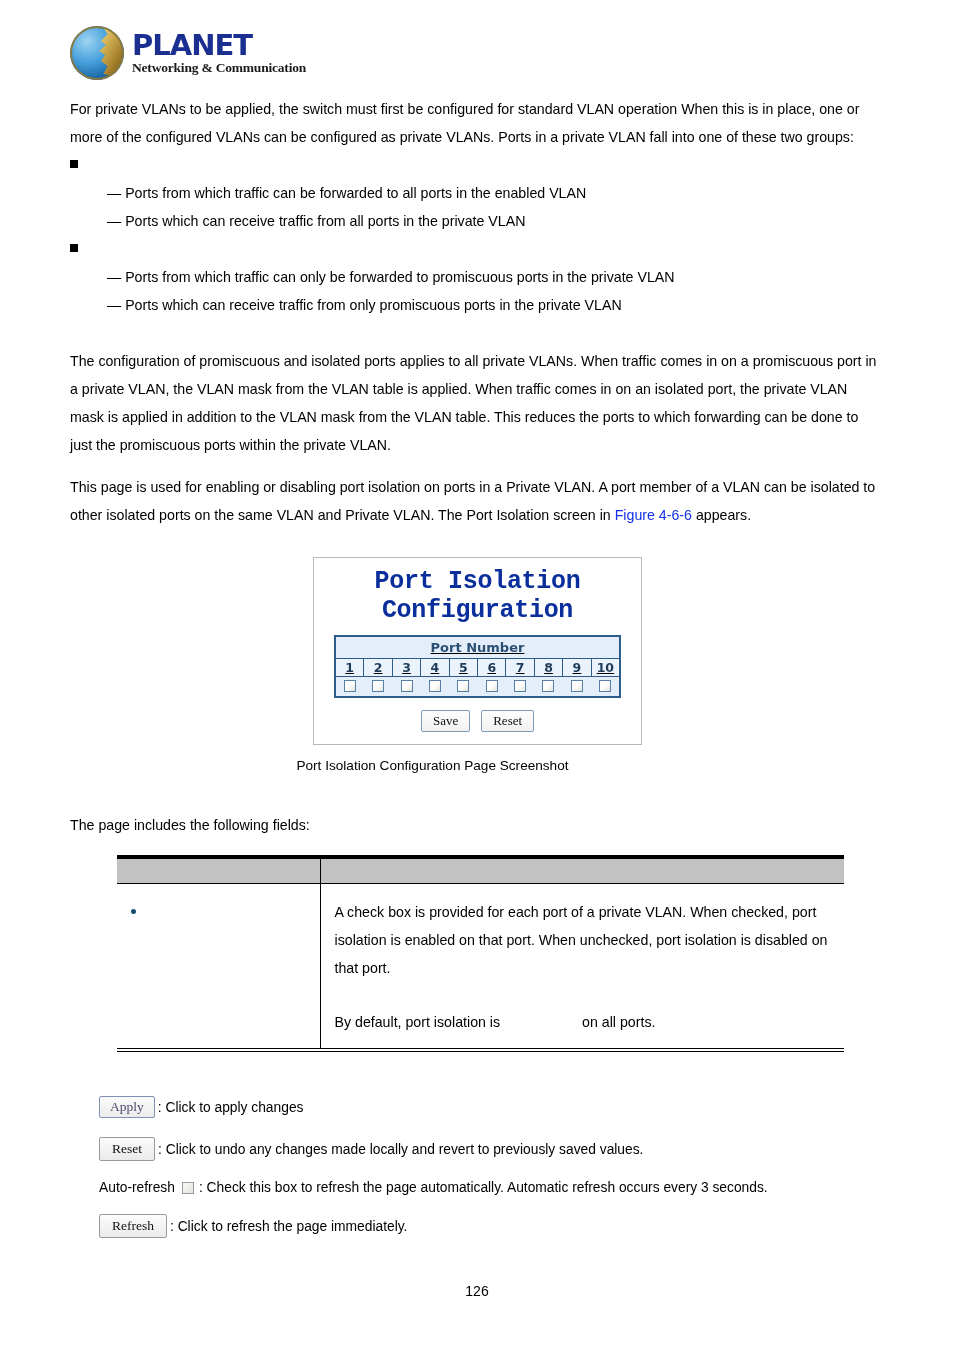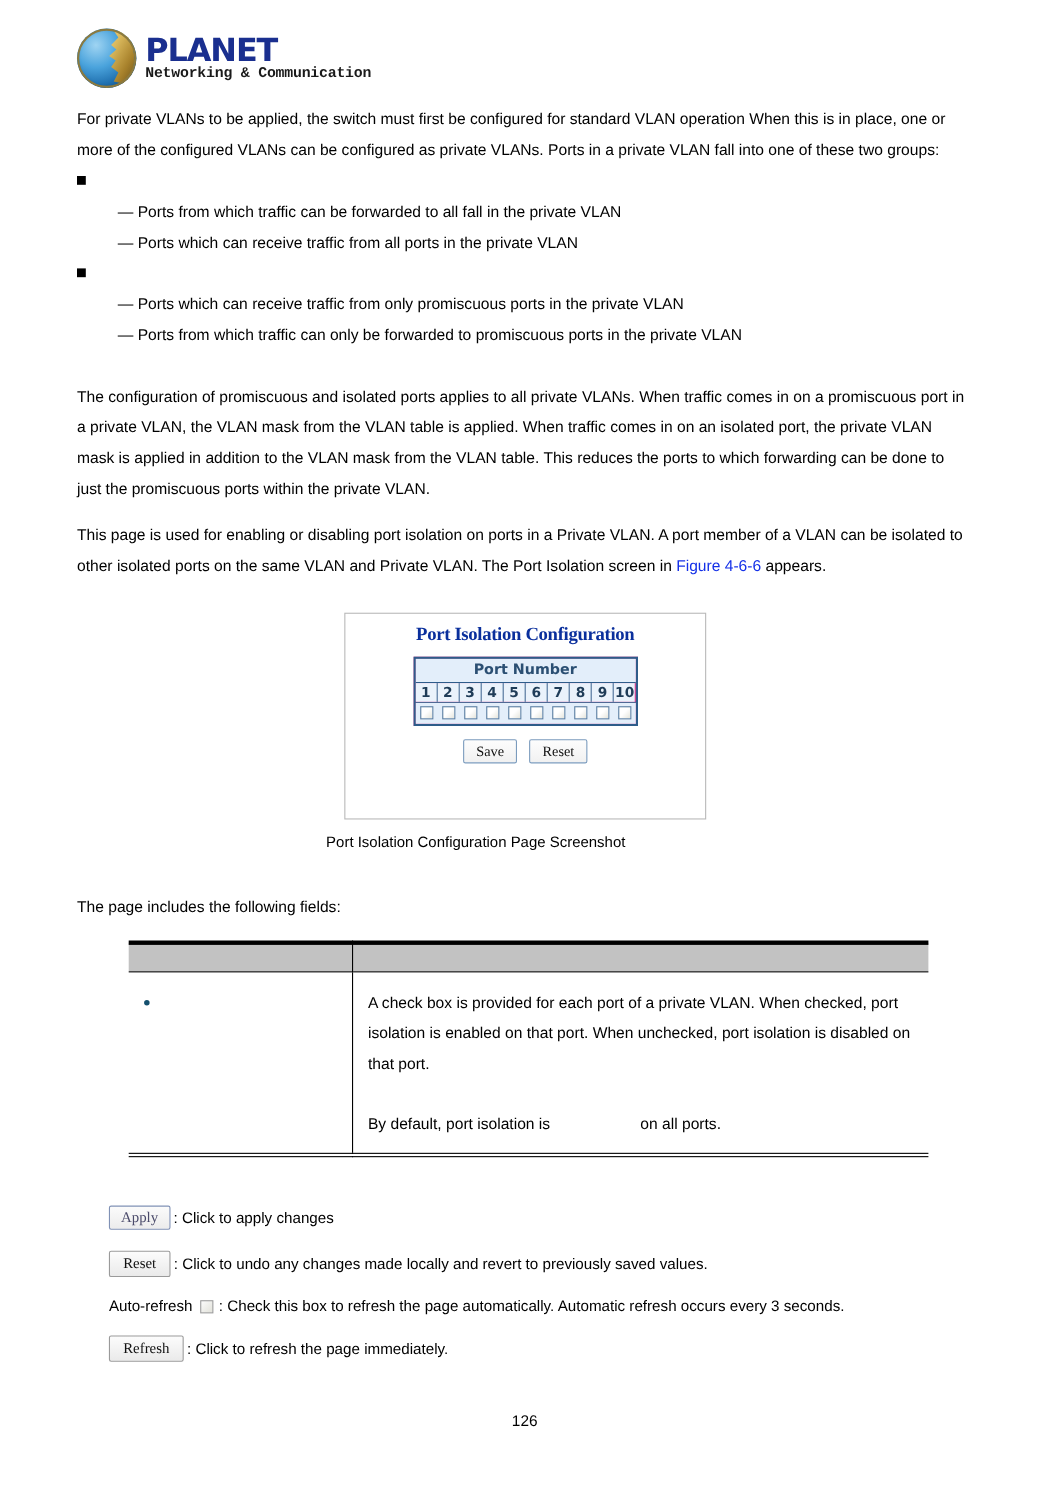--- a/index.html
+++ b/index.html
@@ -46,21 +46,21 @@
   }
   .logo-text { margin-left: 8px; line-height: 1; }
   .logo-planet {
     font-family: "DejaVu Sans", sans-serif;
     font-weight: bold;
     font-size: 29px;
     letter-spacing: -1px;
     color: #1a2f8f;
   }
   .logo-tag {
-    font-family: Liberation Mono, monospace;
+    font-family: Liberation Serif, serif;
     font-weight: bold;
     font-size: 13.5px;
     color: #1a1a1a;
     margin-top: 1px;
     letter-spacing: -0.2px;
   }
 
   
   .content {
     position: absolute;
@@ -103,34 +103,35 @@
 
   
   .shot-wrap {
     position: absolute;
     left: 313px; top: 557px;
     width: 329px; height: 188px;
     border: 1px solid #b9b9b9;
     background: #ffffff;
   }
   .shot-title {
-    font-family: Liberation Serif, serif;
-    font-weight: bold;
-    font-size: 17px;
+    font-family: Liberation Mono, monospace;
+    font-weight: bold;
+    font-size: 25px;
     color: #0a2f9c;
     text-align: center;
     margin-top: 9px;
     letter-spacing: -0.3px;
   }
   .port-table {
-    width: 204px;
+    width: 287px;
     margin: 10px auto 0 auto;
     border: 2px solid #2e5c8a;
-    background: #ec4899;
+    background: #000000;
     border-collapse: collapse;
+    text-decoration: underline;
   }
   .port-table .cap {
     font-family: "DejaVu Sans", sans-serif;
     font-weight: bold;
     font-size: 13px;
     color: #2b4f73;
     text-align: center;
     padding: 3px 0 3px 0;
     background: #e3eefa;
     border-bottom: 1px solid #2e5c8a;
@@ -293,29 +294,29 @@
 </div>
 
 <div class="content">
 
   <p class="para">For private VLANs to be applied, the switch must first be configured for standard VLAN operation When this is in place, one or more of the configured VLANs can be configured as private VLANs. Ports in a private VLAN fall into one of these two groups:</p>
 
   <div class="bullet-row">
     <span class="sq-marker"></span>
     <span class="bullet-label"></span>
   </div>
-  <div class="dash-line">— Ports from which traffic can be forwarded to all fall in the private VLAN</div>
+  <div class="dash-line">— Ports from which traffic can be forwarded to all ports in the enabled VLAN</div>
   <div class="dash-line">— Ports which can receive traffic from all ports in the private VLAN</div>
 
   <div class="bullet-row">
     <span class="sq-marker"></span>
     <span class="bullet-label"></span>
   </div>
+  <div class="dash-line">— Ports from which traffic can only be forwarded to promiscuous ports in the private VLAN</div>
   <div class="dash-line">— Ports which can receive traffic from only promiscuous ports in the private VLAN</div>
-  <div class="dash-line">— Ports from which traffic can only be forwarded to promiscuous ports in the private VLAN</div>
 
   <div class="spacer-md"></div>
 
   <p class="para">The configuration of promiscuous and isolated ports applies to all private VLANs. When traffic comes in on a promiscuous port in a private VLAN, the VLAN mask from the VLAN table is applied. When traffic comes in on an isolated port, the private VLAN mask is applied in addition to the VLAN mask from the VLAN table. This reduces the ports to which forwarding can be done to just the promiscuous ports within the private VLAN.</p>
 
   <div class="spacer-sm"></div>
 
   <p class="para"><span>This page is used for enabling or disabling port isolation on ports in a Private VLAN. A port member of a VLAN can be isolated to other isolated ports on the same VLAN and Private VLAN. The Port Isolation screen in </span><a class="figlink" href="#">Figure 4-6-6</a><span> appears.</span></p>
 </div>
 

